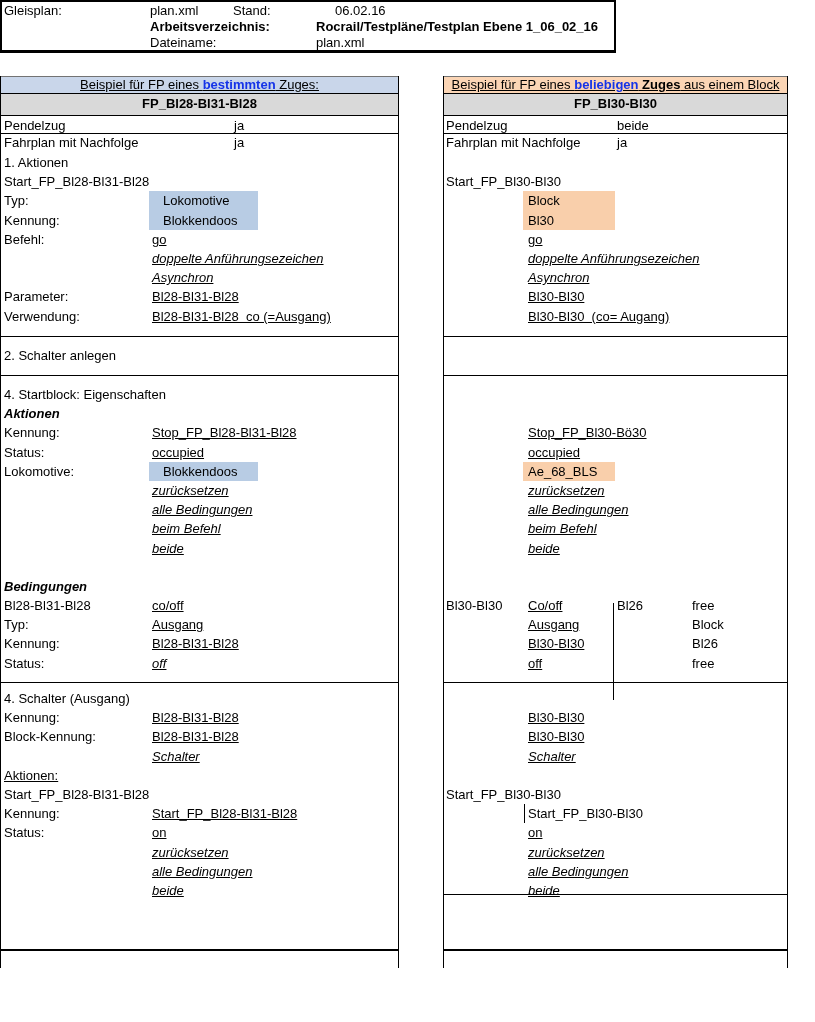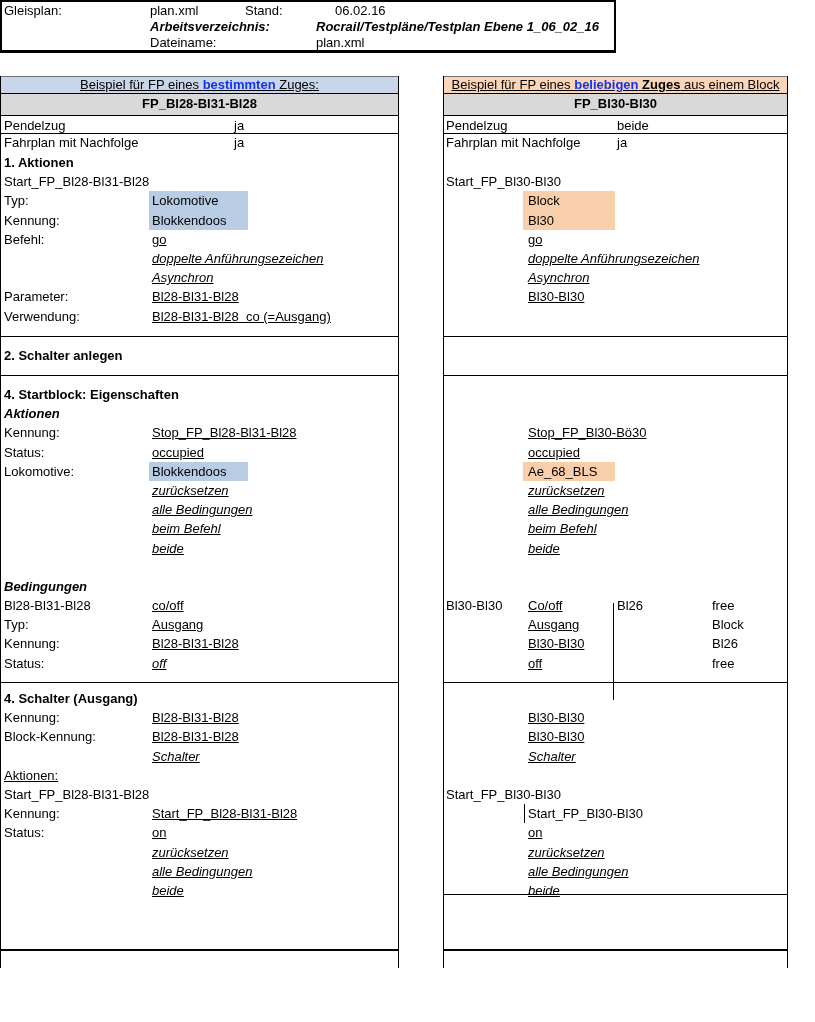--- a/index.html
+++ b/index.html
@@ -4,23 +4,23 @@
 <style>
   * { box-sizing: border-box; margin: 0; padding: 0; }
   html, body { width: 815px; height: 1022px; background: #fff; overflow: hidden; }
   body { font-family: "Liberation Sans", sans-serif; font-size: 13px; color: #000; position: relative; }
 
   
   #fileinfo { position: absolute; left: 0; top: 0; width: 616px; height: 53px;
               border: 2px solid #000; border-bottom-width: 3px; padding-top: 1px; }
   .fi-row { position: relative; height: 16px; line-height: 16px; }
   .fi-row span { position: absolute; top: 0; white-space: pre; }
-  .fa { left: 2px; }  .fb { left: 148px; } .fc { left: 231px; margin-left: 12px; }
+  .fa { left: 2px; }  .fb { left: 148px; } .fc { left: 231px; }
   .fd { left: 314px; } .fe { left: 333px; }
-  .b { font-weight: bold; font-style: italic; }
+  .b { font-weight: bold; }
 
   
   .panel { position: absolute; top: 76px; height: 892px; background: #fff;
            border-left: 1px solid #000; border-right: 1px solid #000; }
   .lp { left: 0; width: 399px; }
   .rp { left: 443px; width: 345px; }
 
   .band { height: 18px; line-height: 15px; border-top: 1px solid #737373; border-bottom: 1px solid #000;
           text-align: center; white-space: pre; text-decoration: underline; }
   .band-blue { background: var(--blue-band); }
@@ -36,35 +36,35 @@
 
   .sec .row { height: 19.2px; line-height: 19.2px; }
   .row { position: relative; }
   .c { position: absolute; top: 0; white-space: pre; }
   .l { left: 3px; }
   .vB { left: 151px; text-decoration: underline; }
   .vC { left: 233px; }
   .rp .l { left: 2px; }
   .rp .vB { left: 84px; }
   .rp .vC { left: 173px; }
-  .rp .vD { left: 268px; text-align: right; }
+  .rp .vD { left: 248px; text-align: right; }
 
   .s1 { height: 203px; padding-top: 19px; border-bottom: 1px solid #000; }
   .s2 { height: 39px;  padding-top: 9px;  border-bottom: 1px solid #000; }
   .s3 { height: 307px; padding-top: 9px;  border-bottom: 1px solid #000; }
   .s4 { height: 268px; padding-top: 6px;  border-bottom: 2px solid #000; }
   .rp .s4 { height: 212px; border-bottom: 1px solid #000; }
   .s5 { height: 56px; border-bottom: 2px solid #000; }
 
-  .h  { font-weight: bold; }
+  .h  { font-weight: normal; }
   .i  { font-style: italic; }
   .bi { font-weight: bold; font-style: italic; }
   .u  { text-decoration: underline; }
 
-  .hl-blue   { left: 148px; width: 99px; padding-left: 3px; background: var(--blue-cell); }
+  .hl-blue   { left: 148px; width: 109px; padding-left: 14px; background: var(--blue-cell); }
   .hl-orange { left: 79px;  width: 92px; padding-left: 5px; background: var(--orange-cell); }
   .cursor    { left: 80px; border-left: 1.5px solid #000; padding-left: 3px; }
 
   .cond-divider { position: absolute; left: 169px; top: 527px; width: 1px; height: 97px; background: #000; }
 </style>
 </head>
 <body>
 
 <div id="fileinfo">
   <div class="fi-row">
@@ -264,20 +264,23 @@
       </div>
     <div class="row">
         <span class="c vB i">doppelte Anführungsezeichen</span>
       </div>
     <div class="row">
         <span class="c vB i">Asynchron</span>
       </div>
     <div class="row">
         <span class="c vB">Bl30-Bl30</span>
       </div>
+    <div class="row">
+        <span class="c vB">Bl30-Bl30  (co= Augang)</span>
+      </div>
   </div>
 
   <div class="sec s2"></div>
 
   <div class="sec s3">
     <div class="row"></div>
     <div class="row"></div>
     <div class="row">
         <span class="c vB">Stop_FP_Bl30-Bö30</span>
       </div>

